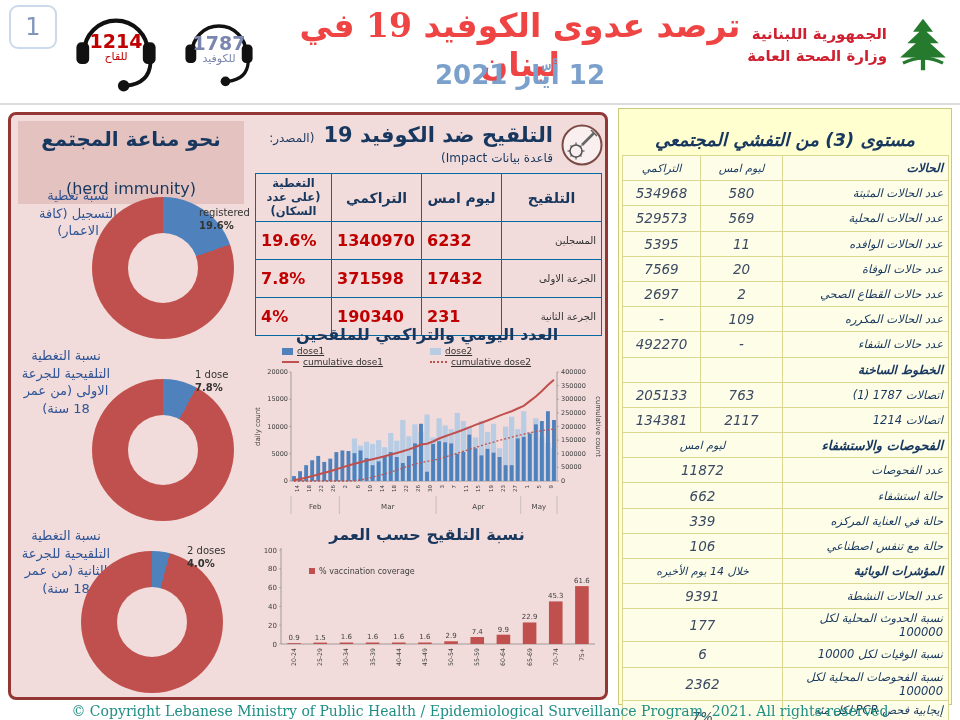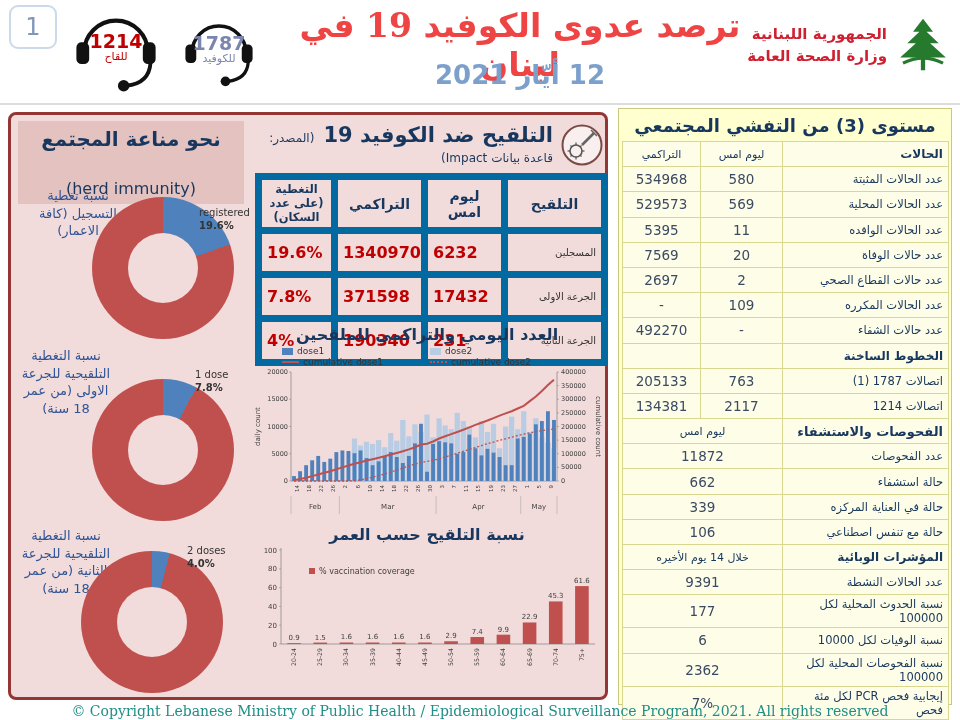--- a/index.html
+++ b/index.html
@@ -36,39 +36,39 @@
   .donut .hole{position:absolute;left:36px;top:36px;right:36px;bottom:36px;background:#f2dcdb;border-radius:50%;}
   .slice-lab{position:absolute;font-size:10px;color:#333;line-height:1.25;text-align:left;}
 
   
   .vax-head{position:absolute;left:238px;top:8px;width:354px;direction:rtl;display:flex;align-items:center;gap:8px;}
   .vax-icon{flex:0 0 auto;}
   .vax-titles{direction:rtl;text-align:right;color:#17375e;}
   .vax-t1{font-size:21px;font-weight:bold;display:inline;text-align:center;}
   .vax-t2{font-size:12px;display:inline;margin-right:4px;}
   table.vax{position:absolute;left:244px;top:58px;width:346px;border-collapse:collapse;direction:rtl;table-layout:fixed;}
-  table.vax td,table.vax th{border:7px solid #0369a1;padding:3px 5px;}
+  table.vax td,table.vax th{border:1px solid #0369a1;padding:3px 5px;}
   table.vax th{color:#17375e;font-size:14px;font-weight:bold;text-align:center;}
   table.vax th.small{font-size:11.5px;line-height:1.2;}
   table.vax td.lbl{color:#333;font-size:10px;text-align:right;height:31px;}
   table.vax td.val{color:#c00000;font-weight:bold;font-size:16px;text-align:left;direction:ltr;}
 
   .chart-block{position:absolute;left:240px;width:352px;}
   .c-title{color:#17375e;font-weight:bold;font-size:16px;text-align:center;direction:rtl;}
   .c-sub{color:#17375e;font-size:13px;text-align:center;direction:rtl;margin-top:-2px;}
   .combo-legend{display:grid;grid-template-columns:1fr 1fr;gap:1px 6px;width:290px;margin:2px auto 0;
                 font-size:9px;color:#333;}
-  .leg-item{display:flex;align-items:center;gap:4px;}
+  .leg-item{display:flex;align-items:center;gap:4px;text-decoration:underline;}
   .sw-bar{width:11px;height:7px;display:inline-block;}
   .sw-line{width:17px;height:0;border-top:2px solid #c0504d;display:inline-block;}
   .sw-dot{width:17px;height:0;border-top:2px dotted #c0504d;display:inline-block;}
 
   
   .yellow-panel{position:absolute;left:618px;top:108px;width:334px;height:597px;background:#ffffcf;
-                border:1px solid #c9c97e;box-sizing:border-box;padding:3px 3px;}
+                border:1px solid #c9c97e;box-sizing:border-box;padding:17px 3px;font-style:italic;}
   .y-title{text-align:center;color:#17375e;font-weight:bold;font-size:18px;direction:rtl;padding:3px 0 5px;}
   table.ytab{width:100%;border-collapse:collapse;direction:rtl;table-layout:fixed;}
   table.ytab td{border:1px solid #d8d890;background:#fdfde8;padding:2px 5px;color:#17375e;font-size:11.5px;height:20.2px;}
   table.ytab td.num{text-align:center;color:#3a4a63;font-size:13.5px;direction:ltr;}
   table.ytab td.sect{font-weight:bold;font-size:12px;}
   table.ytab td.colhead{text-align:center;font-size:11px;}
 
   .copyright{position:absolute;left:0;bottom:1px;width:960px;text-align:center;color:#1f8e85;font-size:14px;
              font-family:"DejaVu Serif","DejaVu Sans",serif;}
 </style>

